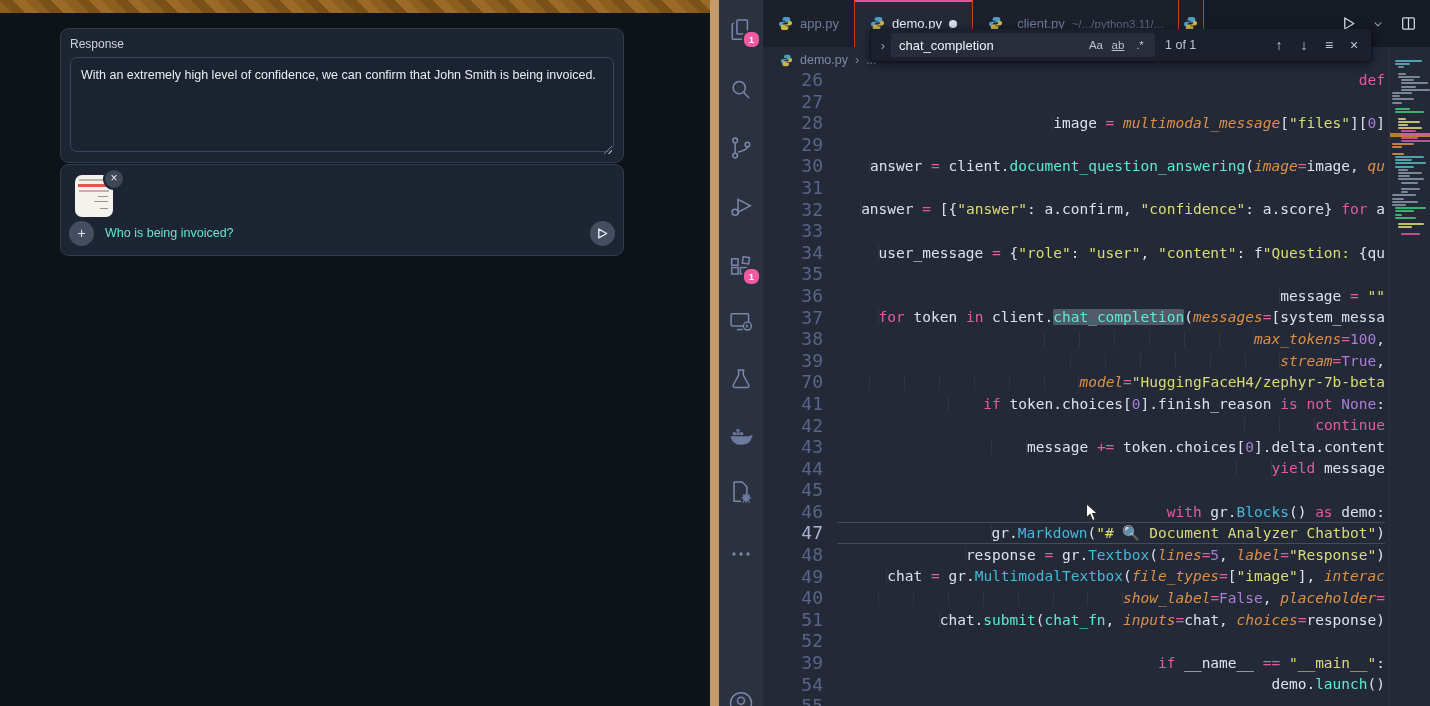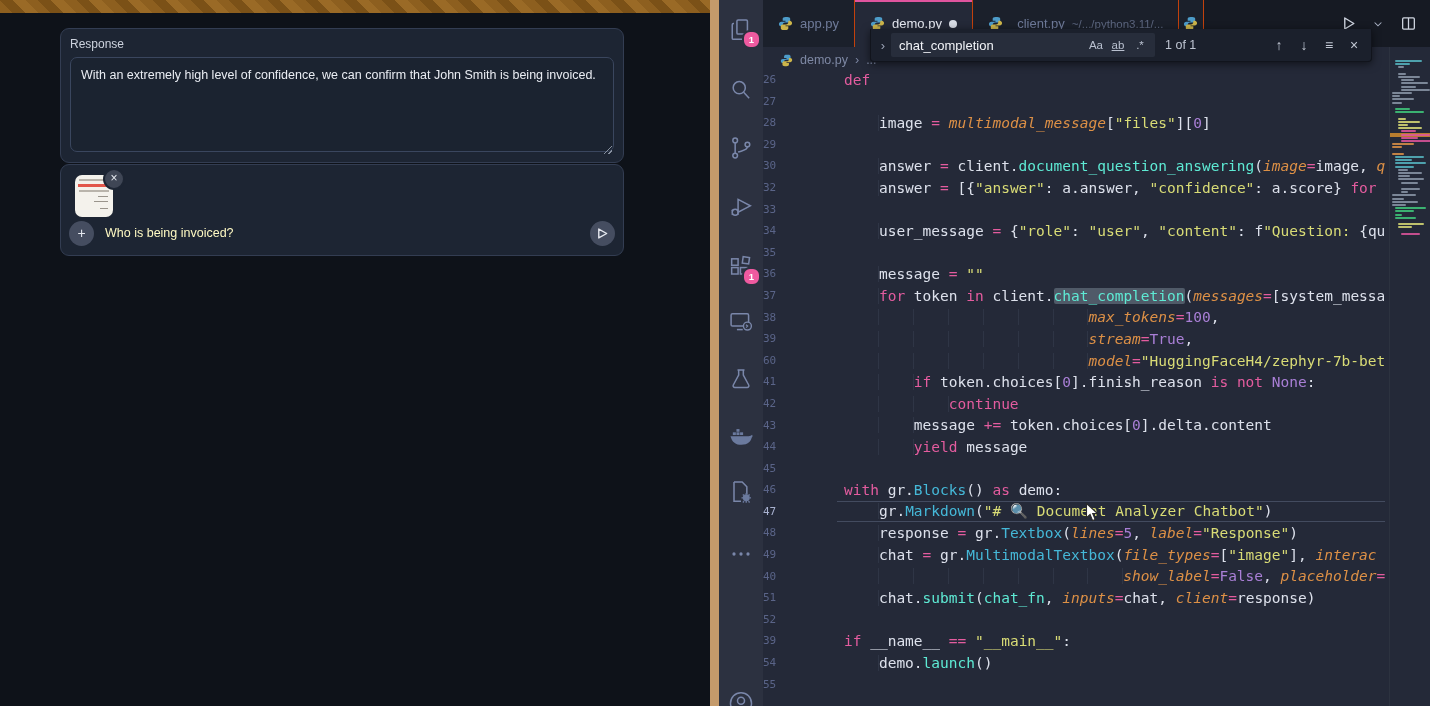--- a/index.html
+++ b/index.html
@@ -20,21 +20,21 @@
   #chat-card{left:60px;top:164px;width:564px;height:92px;}
   .thumb{position:absolute;left:14px;top:10px;width:38px;height:42px;background:#f4f2ec;border-radius:7px;overflow:hidden;}
   .thumb .tline{position:absolute;left:4px;right:4px;height:1.5px;background:#b9b4ab;}
   .thumb .tred{position:absolute;left:3px;right:3px;top:9px;height:3px;background:#e2574b;}
   .thumb .tsm{position:absolute;right:5px;background:#9a958c;height:1.2px;}
   .thumb-close{position:absolute;left:42px;top:3px;width:18px;height:18px;border-radius:50%;background:#3f4655;
     color:#e8ebf1;font-size:12px;line-height:17px;text-align:center;border:2px solid #1d2533;cursor:pointer;}
   .chat-row{position:absolute;left:8px;right:8px;bottom:9px;height:26px;display:flex;align-items:center;}
   .round-btn{width:25px;height:25px;border-radius:50%;background:#454d60;color:#e6e9f0;display:flex;align-items:center;
     justify-content:center;font-size:14px;flex:0 0 auto;cursor:pointer;}
-  .chat-q{flex:1;margin-left:11px;font-size:12.5px;color:#fef9c3;}
+  .chat-q{flex:1;margin-left:11px;font-size:12.5px;color:#5eead4;}
   
   .pane-divider{position:absolute;left:710px;top:0;width:9px;height:706px;background:#c49a6b;}
   
   .activity{position:absolute;left:719px;top:0;width:44px;height:706px;background:#2c3140;}
   .ab-item{position:absolute;left:8px;width:28px;height:28px;color:#7a87aa;cursor:pointer;}
   .ab-item svg{width:28px;height:28px;display:block;}
   .badge{position:absolute;right:-6px;bottom:-5px;min-width:11px;height:15px;padding:0 2px;border-radius:8px;background:#ef5aa0;
     border:2px solid #2c3140;color:#fff;font-size:9.5px;line-height:15px;text-align:center;font-weight:bold;}
   
   .editor{position:absolute;left:763px;top:0;width:667px;height:706px;background:#242938;}
@@ -48,24 +48,24 @@
   .pyicon{width:15px;height:15px;flex:0 0 auto;}
   .tab-actions{margin-left:auto;display:flex;align-items:center;gap:6px;padding:0 10px;background:#161a23;}
   .act-btn{width:24px;height:24px;display:flex;align-items:center;justify-content:center;color:#cfd5e0;cursor:pointer;}
   .breadcrumb{position:absolute;left:0;top:47px;width:622px;height:26px;background:#242938;display:flex;align-items:center;
     gap:7px;padding-left:17px;color:#7e88a4;font-size:12.5px;box-sizing:border-box;}
   .breadcrumb .pyicon{width:13px;height:13px;}
   
   .code-area{position:absolute;left:0;top:73px;width:667px;bottom:0;overflow:hidden;}
   .rows{position:absolute;left:0;top:-4px;width:622px;overflow:hidden;}
   .row{display:flex;height:21.6px;font-family:"DejaVu Sans Mono","Liberation Mono",monospace;font-size:14.5px;}
-  .ln{width:60px;padding-right:14px;text-align:left;color:#5a6488;font-size:11px;line-height:21.6px;flex:0 0 auto;}
+  .ln{width:60px;padding-right:14px;text-align:right;color:#5a6488;font-size:18px;line-height:21.6px;flex:0 0 auto;}
   .row.cur .ln{color:#a9b2d0;}
   .codewrap{flex:1;display:flex;align-items:center;padding-left:7px;border-top:1px solid transparent;
-    border-bottom:1px solid transparent;box-sizing:border-box;overflow:hidden;}
+    border-bottom:1px solid transparent;box-sizing:border-box;overflow:hidden;justify-content:flex-end;}
   .row.cur .codewrap{border-color:#434b5f;}
   .codewrap pre{margin:0;font:inherit;white-space:pre;color:#dde1ec;}
   .tok.t{color:#dde1ec}.tok.k{color:#e45c9f}.tok.f{color:#5eead4}.tok.c{color:#45b8d8}
   .tok.s{color:#d9dc76}.tok.n{color:#a97fd6}
   .tok.p{color:#dd9046;font-style:italic}
   .tok.m{background:#505a68;border-radius:2px;}
   .ind{background-image:repeating-linear-gradient(to right,transparent 0 calc(4ch - 1px),#39415380 calc(4ch - 1px) 4ch);}
   
   .find{position:absolute;left:107px;top:29px;width:502px;height:33px;background:#1b202c;z-index:6;display:flex;
     align-items:center;box-shadow:0 2px 8px rgba(0,0,0,.55);border:1px solid #11141c;border-top:none;box-sizing:border-box;
@@ -289,23 +289,29 @@
             <pre></pre>
           </div>
         </div>
         <div class="row">
           <span class="ln">30</span>
           <div class="codewrap">
             <pre><span class="ind">    </span><span class="tok t">answer </span><span class="tok k">=</span><span class="tok t"> client.</span><span class="tok f">document_question_answering</span><span class="tok t">(</span><span class="tok p">image</span><span class="tok k">=</span><span class="tok t">image, </span><span class="tok p">qu</span></pre>
           </div>
         </div>
         <div class="row">
+          <span class="ln">31</span>
+          <div class="codewrap">
+            <pre></pre>
+          </div>
+        </div>
+        <div class="row">
           <span class="ln">32</span>
           <div class="codewrap">
-            <pre><span class="ind">    </span><span class="tok t">answer </span><span class="tok k">=</span><span class="tok t"> [{</span><span class="tok s">"answer"</span><span class="tok t">: a.answer, </span><span class="tok s">"confidence"</span><span class="tok t">: a.score} </span><span class="tok k">for</span><span class="tok t"> a</span></pre>
+            <pre><span class="ind">    </span><span class="tok t">answer </span><span class="tok k">=</span><span class="tok t"> [{</span><span class="tok s">"answer"</span><span class="tok t">: a.confirm, </span><span class="tok s">"confidence"</span><span class="tok t">: a.score} </span><span class="tok k">for</span><span class="tok t"> a</span></pre>
           </div>
         </div>
         <div class="row">
           <span class="ln">33</span>
           <div class="codewrap">
             <pre></pre>
           </div>
         </div>
         <div class="row">
           <span class="ln">34</span>
@@ -337,21 +343,21 @@
             <pre><span class="ind">                            </span><span class="tok p">max_tokens</span><span class="tok k">=</span><span class="tok n">100</span><span class="tok t">,</span></pre>
           </div>
         </div>
         <div class="row">
           <span class="ln">39</span>
           <div class="codewrap">
             <pre><span class="ind">                            </span><span class="tok p">stream</span><span class="tok k">=</span><span class="tok n">True</span><span class="tok t">,</span></pre>
           </div>
         </div>
         <div class="row">
-          <span class="ln">60</span>
+          <span class="ln">70</span>
           <div class="codewrap">
             <pre><span class="ind">                            </span><span class="tok p">model</span><span class="tok k">=</span><span class="tok s">"HuggingFaceH4/zephyr-7b-beta</span></pre>
           </div>
         </div>
         <div class="row">
           <span class="ln">41</span>
           <div class="codewrap">
             <pre><span class="ind">        </span><span class="tok k">if</span><span class="tok t"> token.choices[</span><span class="tok n">0</span><span class="tok t">].finish_reason </span><span class="tok k">is</span><span class="tok t"> </span><span class="tok k">not</span><span class="tok t"> </span><span class="tok n">None</span><span class="tok t">:</span></pre>
           </div>
         </div>
@@ -405,21 +411,21 @@
         </div>
         <div class="row">
           <span class="ln">40</span>
           <div class="codewrap">
             <pre><span class="ind">                                </span><span class="tok p">show_label</span><span class="tok k">=</span><span class="tok n">False</span><span class="tok t">, </span><span class="tok p">placeholder</span><span class="tok k">=</span></pre>
           </div>
         </div>
         <div class="row">
           <span class="ln">51</span>
           <div class="codewrap">
-            <pre><span class="ind">    </span><span class="tok t">chat.</span><span class="tok f">submit</span><span class="tok t">(</span><span class="tok f">chat_fn</span><span class="tok t">, </span><span class="tok p">inputs</span><span class="tok k">=</span><span class="tok t">chat, </span><span class="tok p">client</span><span class="tok k">=</span><span class="tok t">response)</span></pre>
+            <pre><span class="ind">    </span><span class="tok t">chat.</span><span class="tok f">submit</span><span class="tok t">(</span><span class="tok f">chat_fn</span><span class="tok t">, </span><span class="tok p">inputs</span><span class="tok k">=</span><span class="tok t">chat, </span><span class="tok p">choices</span><span class="tok k">=</span><span class="tok t">response)</span></pre>
           </div>
         </div>
         <div class="row">
           <span class="ln">52</span>
           <div class="codewrap">
             <pre></pre>
           </div>
         </div>
         <div class="row">
           <span class="ln">39</span>

